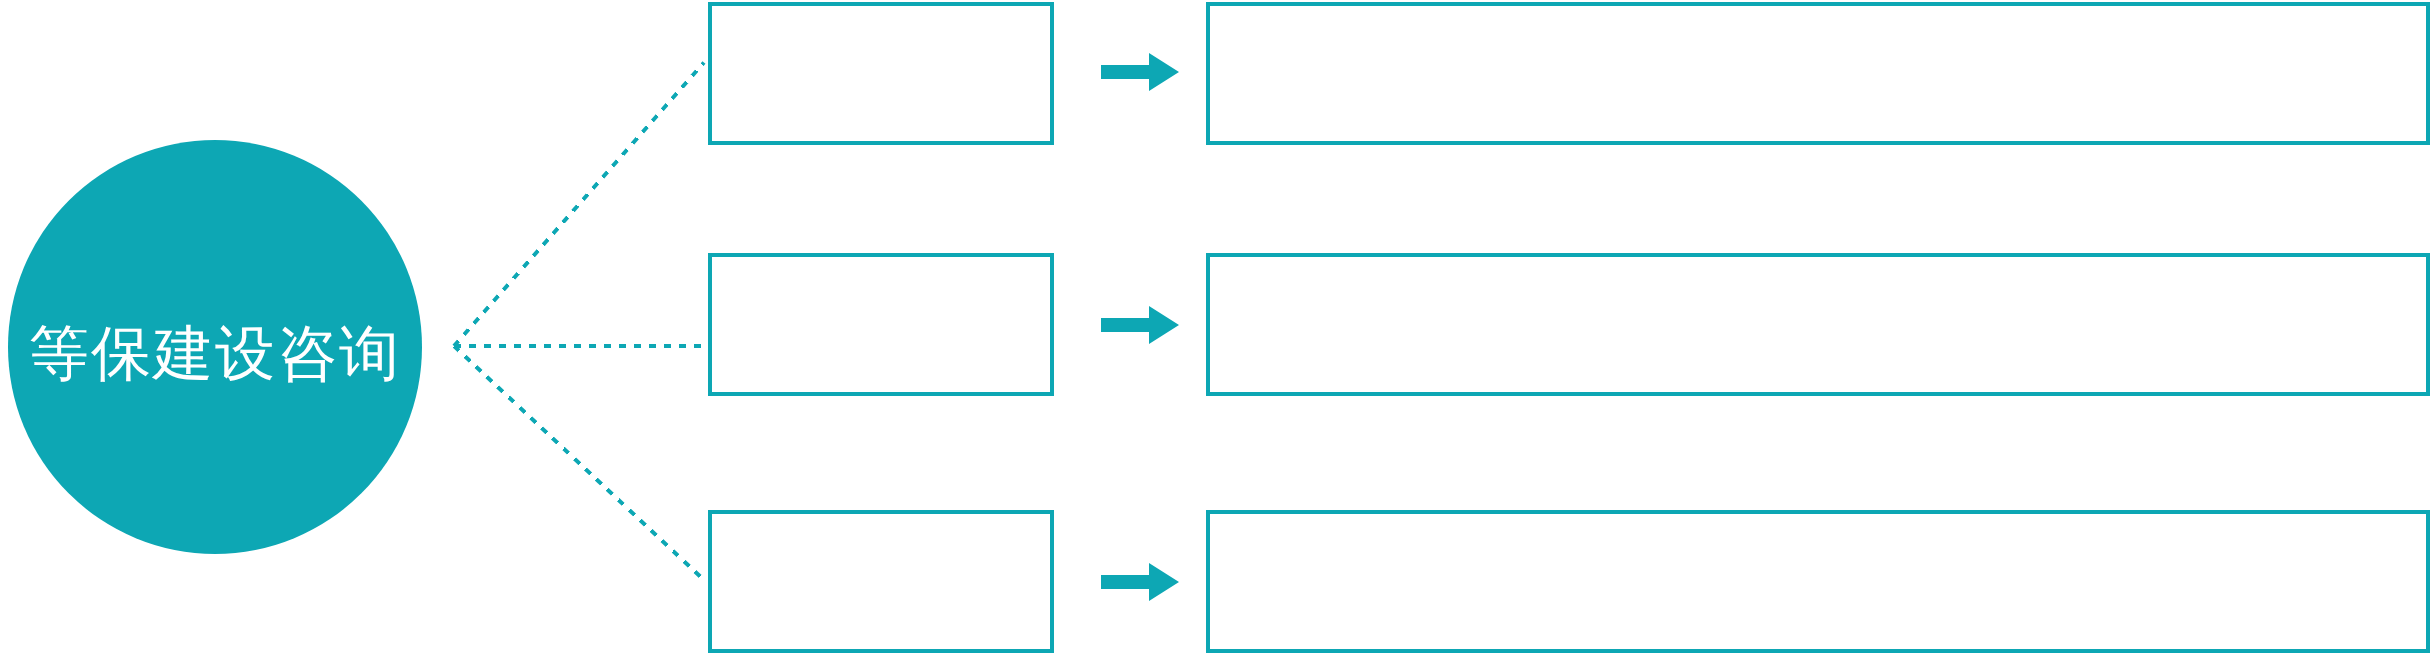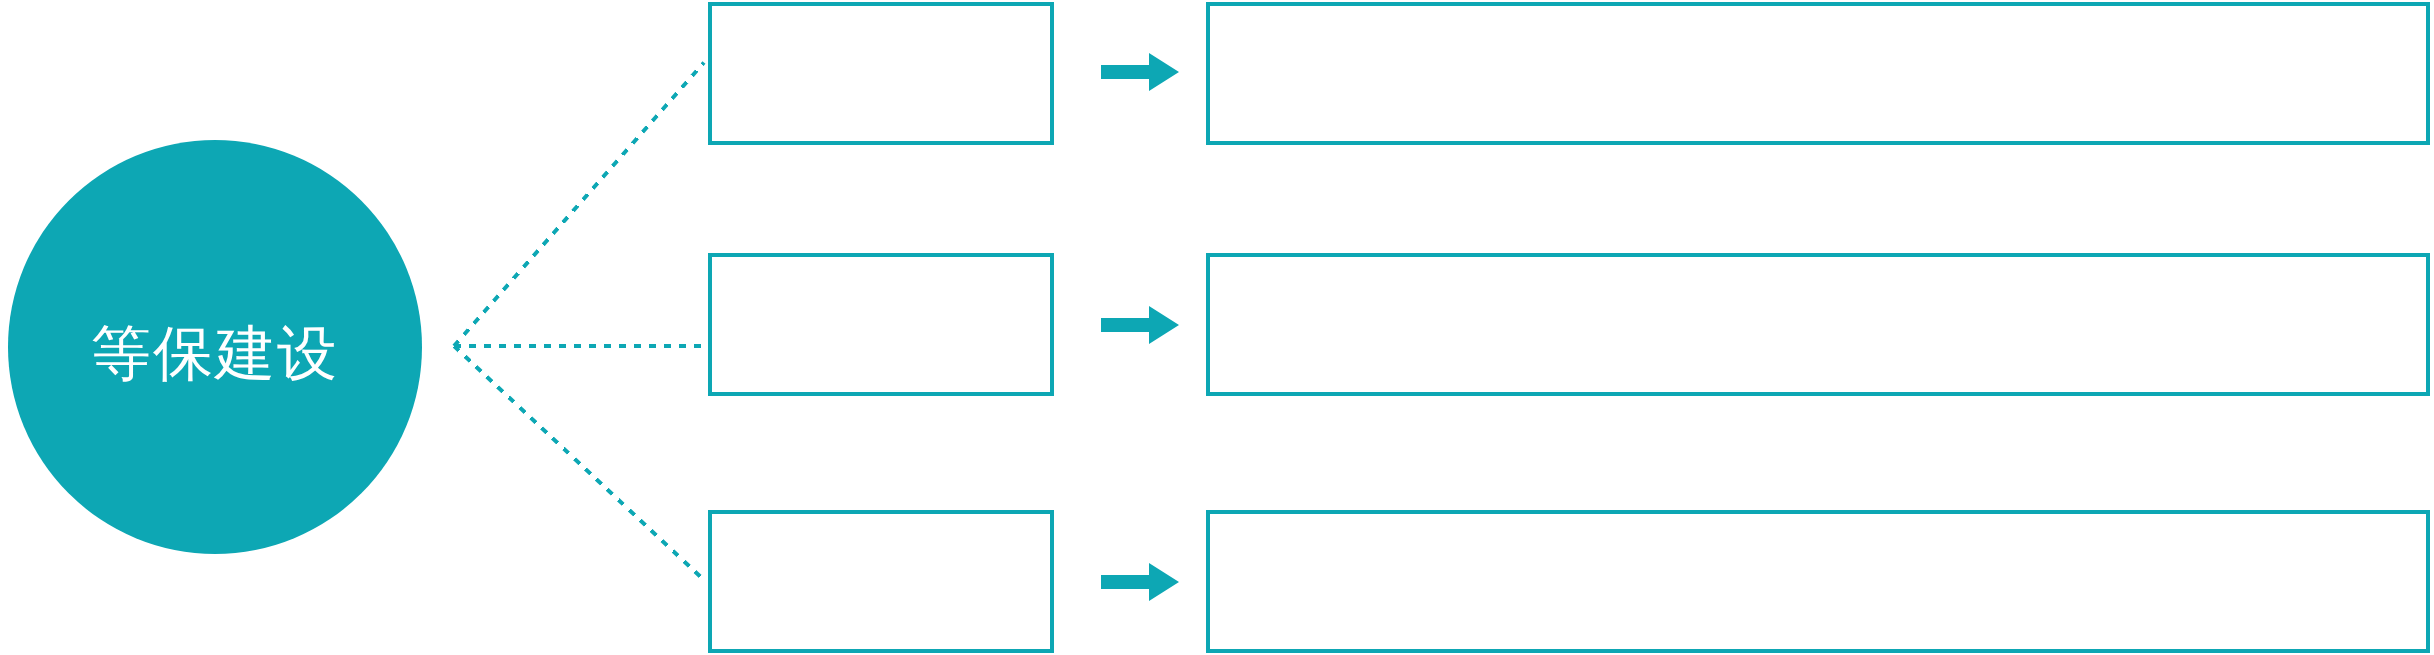--- a/index.html
+++ b/index.html
@@ -108,20 +108,21 @@
     height: 100%;
   }
 </style>
 </head>
 <body>
 
 <div class="canvas">
 
   <div class="topic-circle">
     <span class="line">等保建设</span>
+    <span class="line">咨询</span>
   </div>
 
   <div class="connector top"></div>
   <div class="connector middle"></div>
   <div class="connector bottom"></div>
 
   <div class="small-box row1">
     <span class="box-label"></span>
   </div>
   <div class="arrow a1">

